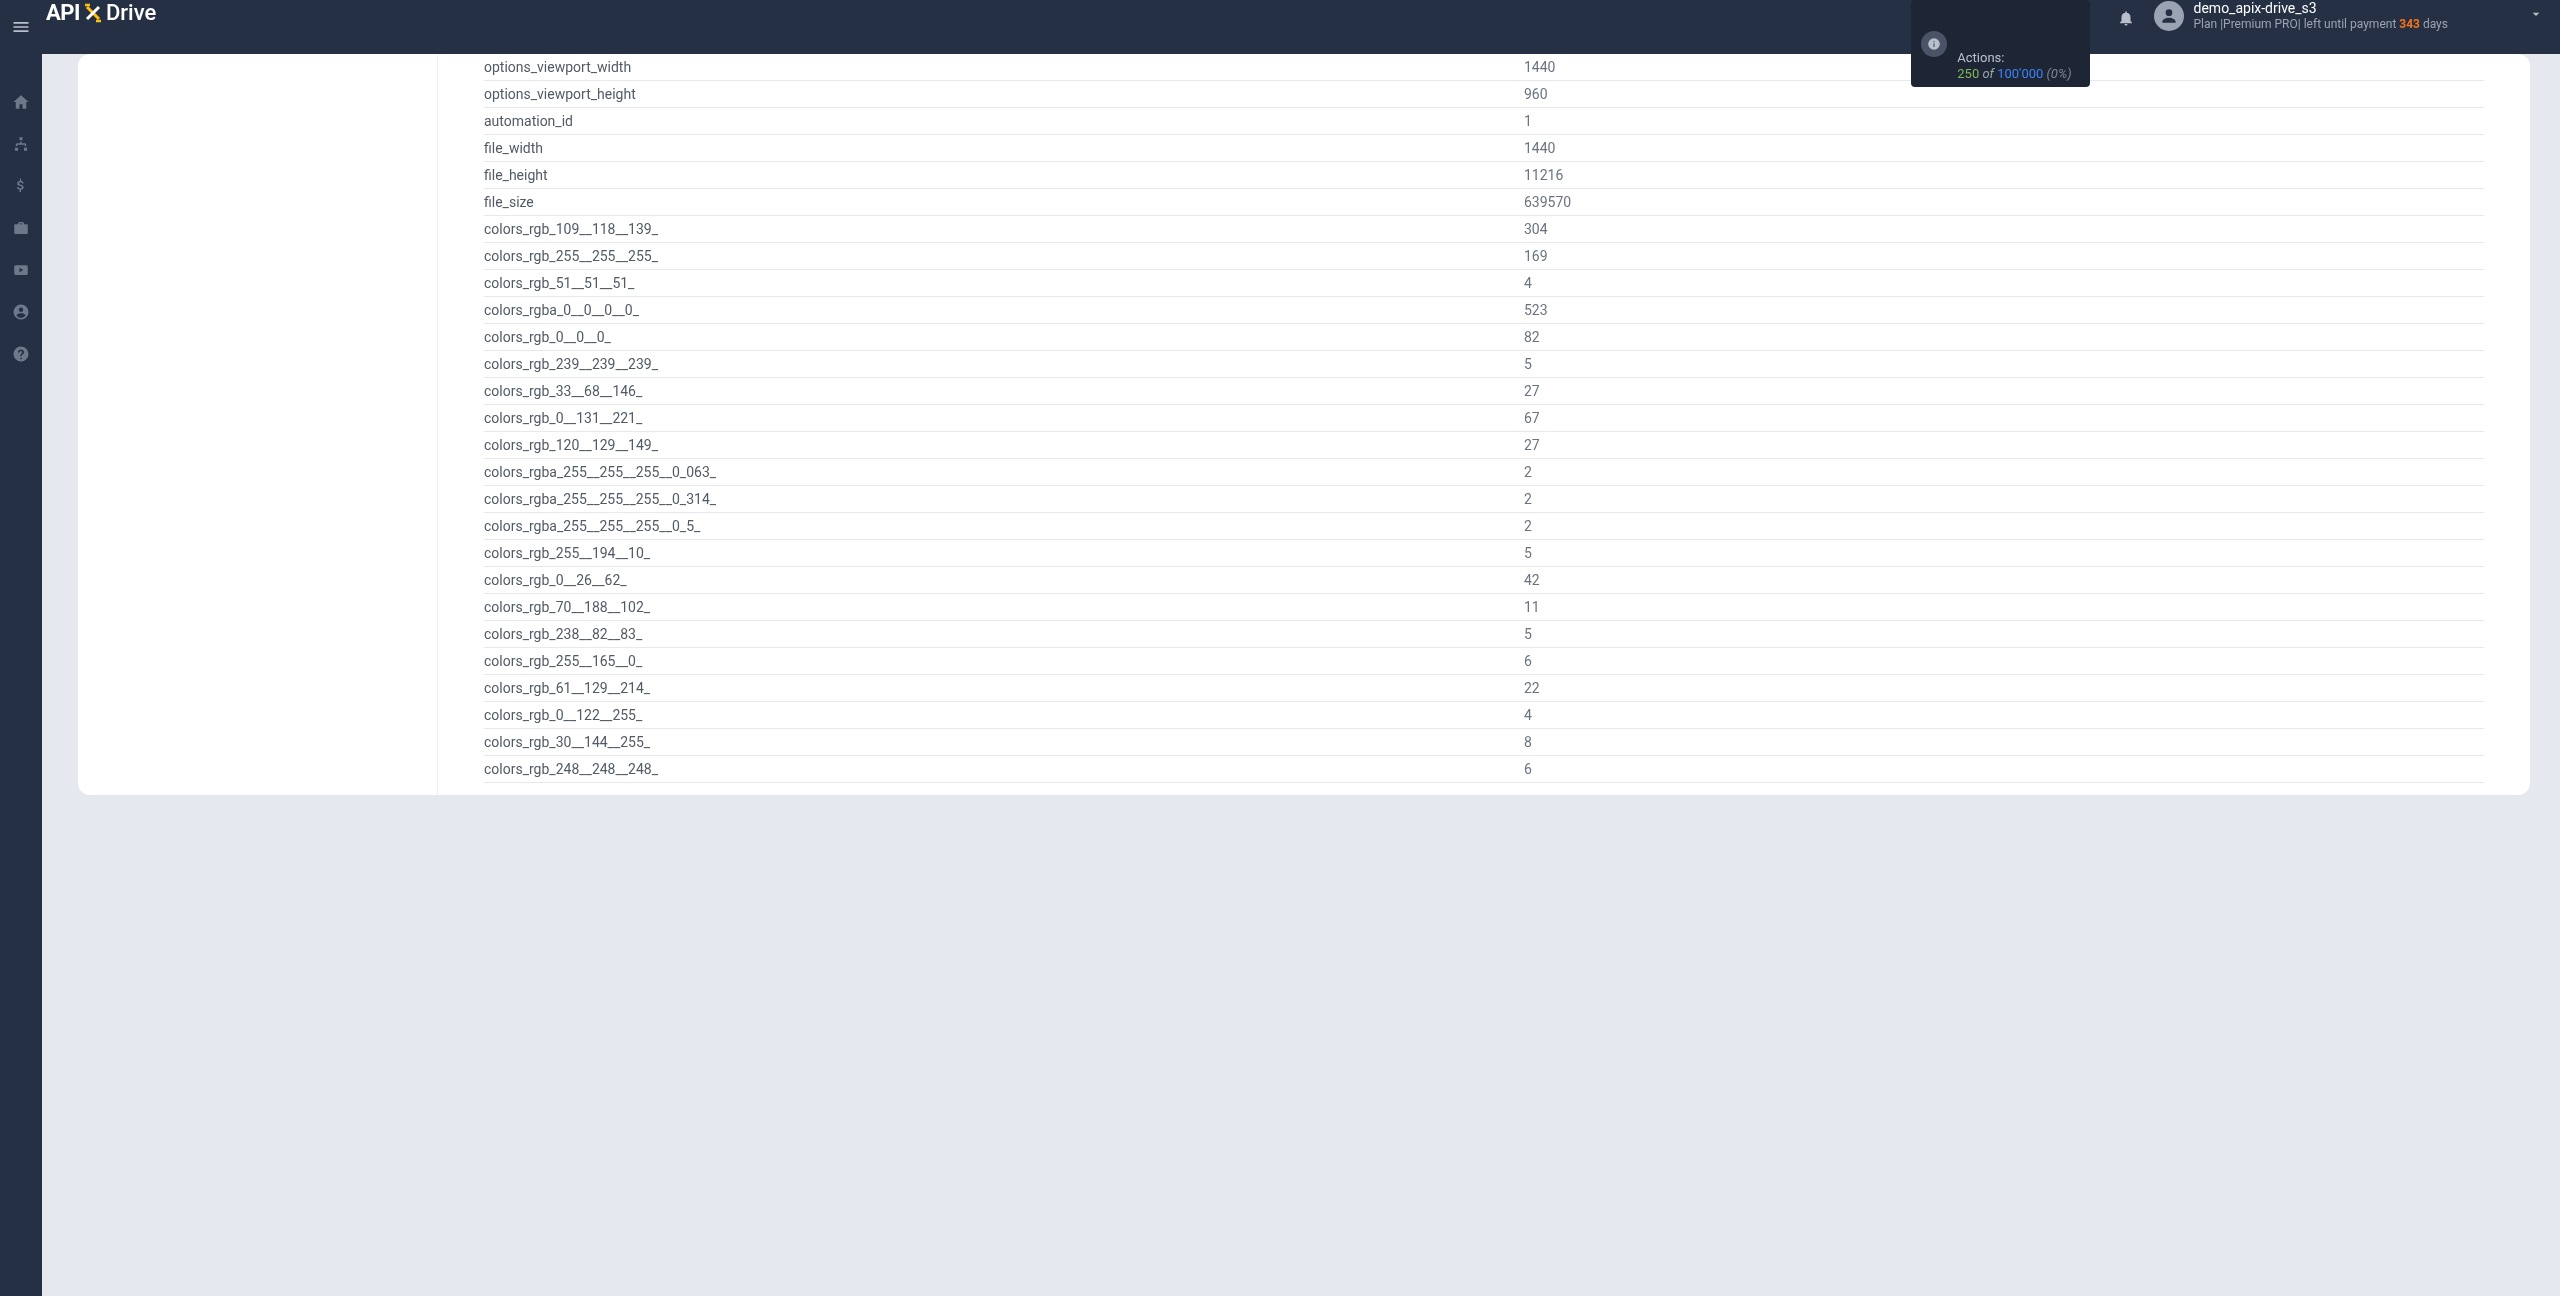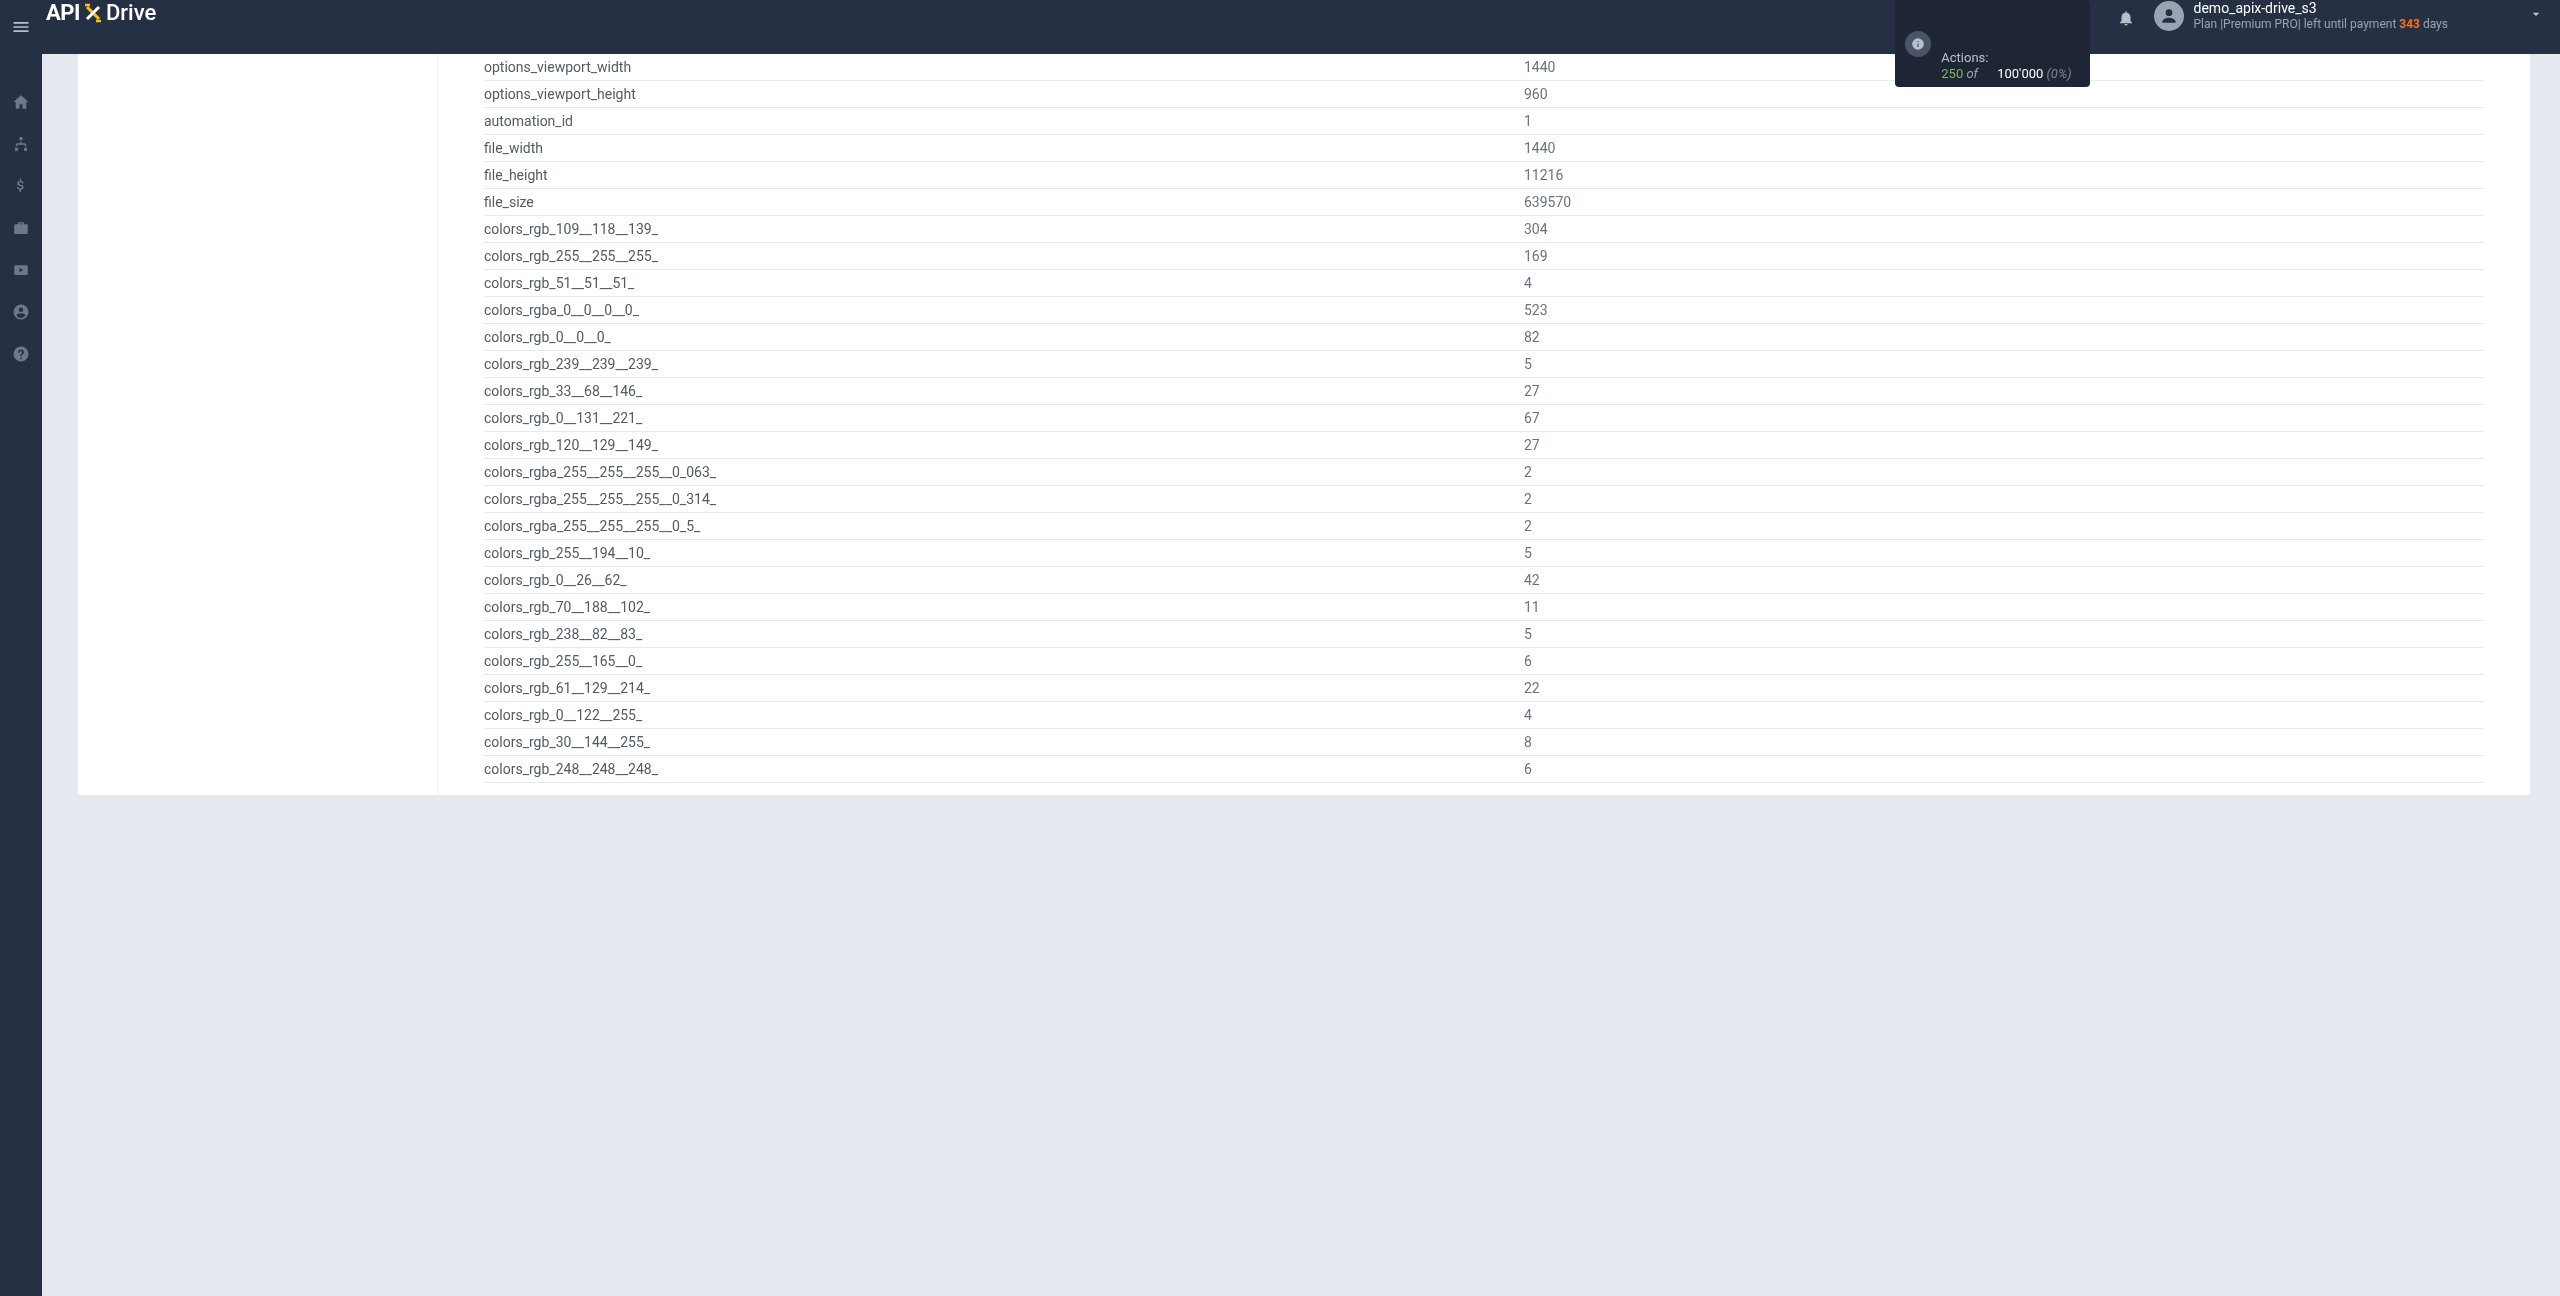--- a/index.html
+++ b/index.html
@@ -104,22 +104,21 @@
   font-size: 13px;
 }
 .actions-used {
   color: #7eb857;
 }
 .actions-of {
   color: #9aa3b2;
   font-style: italic;
 }
 .actions-total {
-  color: #ffffff;
-  margin-left: 16px;
+  color: #3b82f6;
 }
 .actions-pct {
   color: #7a8494;
   font-style: italic;
 }
 .bell-btn {
   width: 36px;
   height: 36px;
   display: flex;
   align-items: center;
@@ -204,21 +203,21 @@
   height: 18px;
   fill: #6d788b;
 }
 .main {
   margin-left: 42px;
   margin-top: 54px;
   padding: 0 30px 0 36px;
 }
 .card {
   background: #fff;
-  border-radius: 2px;
+  border-radius: 12px;
   display: flex;
   justify-content: space-between;
 }
 .card-left {
   width: 360px;
   border-right: 1px solid #eef1f5;
 }
 .card-main {
   flex: 1;
   padding: 0 46px 12px 46px;

